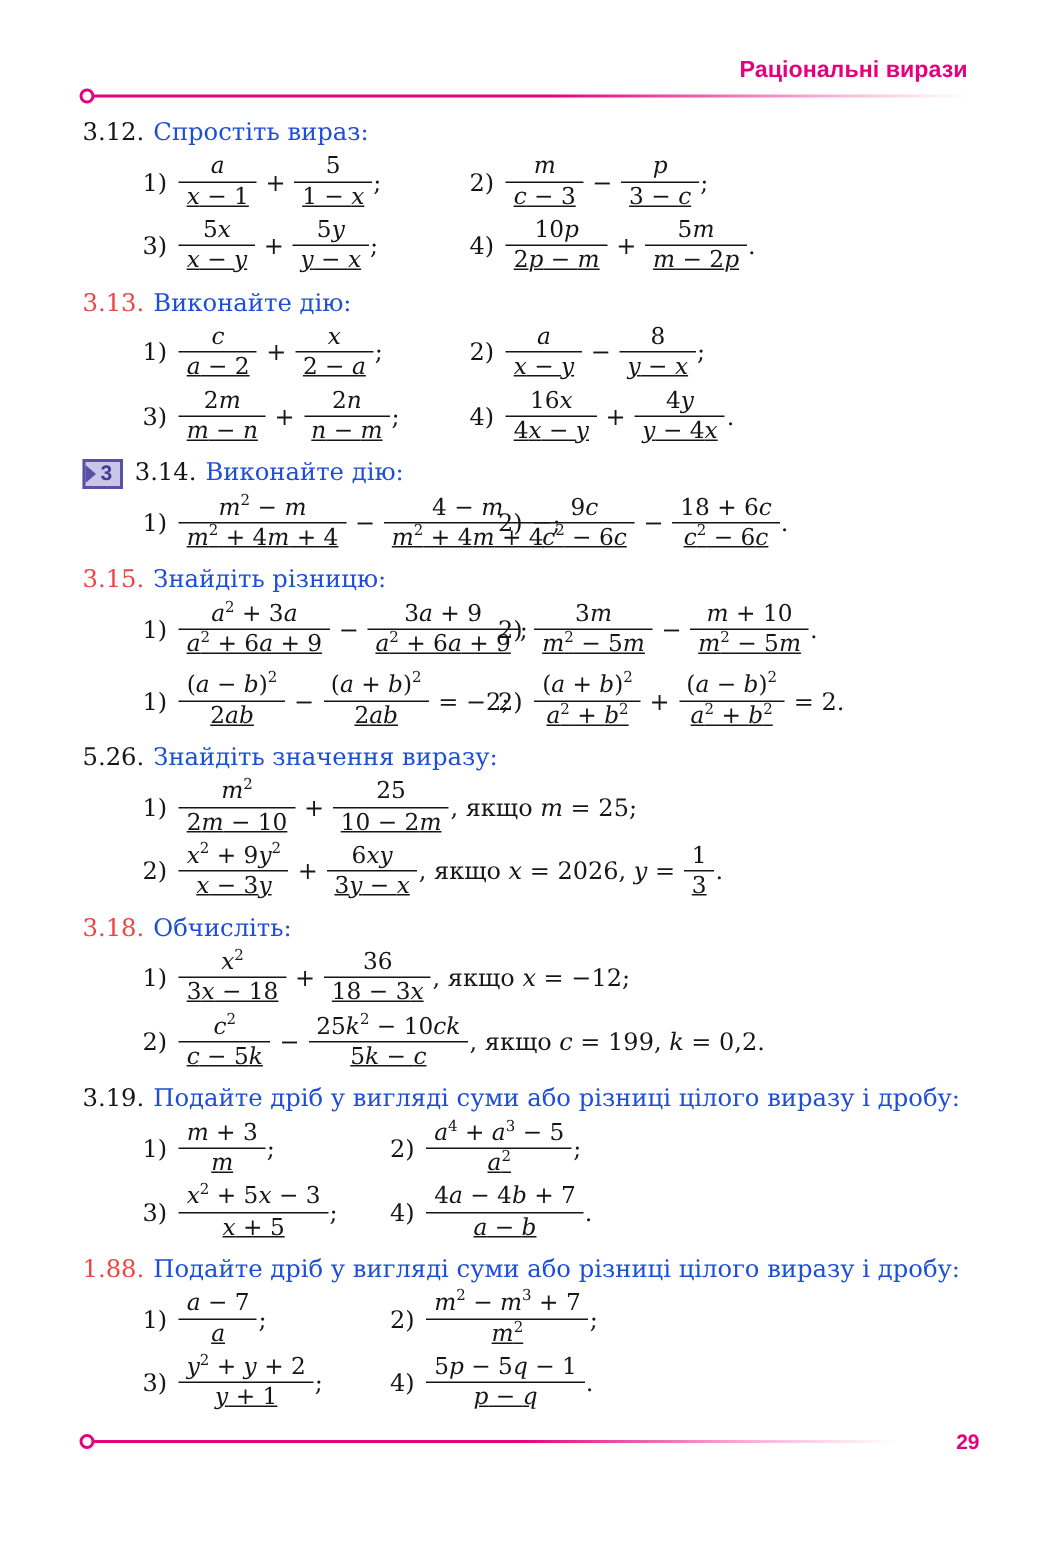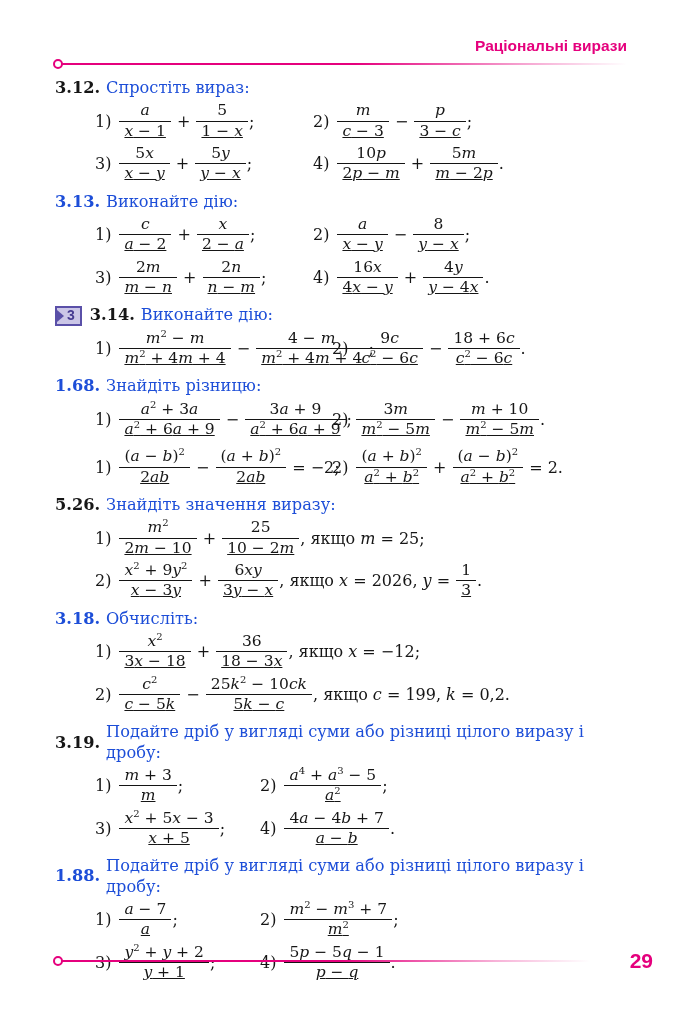--- a/index.html
+++ b/index.html
@@ -1,34 +1,34 @@
 <!DOCTYPE html>
 <html><head>
 <meta charset="utf-8">
 <style>
   html,body{margin:0;padding:0;background:#ffffff;}
   body{width:695px;height:1030px;overflow:hidden;font-family:"DejaVu Serif",serif;color:#161616;}
-  .page{position:relative;width:695px;height:1030px;box-sizing:border-box;padding:36px 68px 0 55px;}
+  .page{position:relative;width:695px;height:1030px;box-sizing:border-box;padding:36px 50px 0 55px;}
 
   
   .running-head{text-align:right;height:21px;}
   .rh-title{font-family:"Liberation Sans",sans-serif;font-weight:bold;font-size:15.5px;color:#e5007d;}
 
   
   .rule{display:flex;align-items:center;}
   .top-rule{margin:1px 0 8px -2px;height:12px;}
   .ring{width:6px;height:6px;border:2.4px solid #e5007d;border-radius:50%;background:#fff;flex:none;z-index:1;}
   .rline{height:2.6px;flex:1;margin-left:-1px;
     background:linear-gradient(to right,#e5007d 0%,#e5007d 52%,rgba(229,0,125,.35) 82%,rgba(229,0,125,0) 100%);}
 
   
   .ex{margin-bottom:8px;}
   .exhead{display:flex;align-items:center;gap:6px;font-size:16.2px;line-height:1.25;margin-bottom:3px;}
-  .exnum{font-weight:bold;color:#161616;}
-  .exnum.blue{color:#1d4ed8;}
+  .exnum{font-weight:normal;color:#161616;}
+  .exnum.blue{color:#ef4444;}
   .extitle{color:#1d4ed8;}
   .badge{position:relative;font-family:"Liberation Sans",sans-serif;font-weight:bold;font-size:14px;
     color:#453a91;background:#cbc6e7;border:2px solid #5a50a8;line-height:15px;padding:0 5px 1px 10px;margin-right:2px;}
   .badge::before{content:"";position:absolute;left:0;top:50%;transform:translateY(-50%);
     border-top:6px solid transparent;border-bottom:6px solid transparent;border-left:7px solid #5a50a8;}
 
   .exrow{display:grid;align-items:center;margin:0 0 3px 40px;}
   .item{display:flex;align-items:center;font-size:16px;}
   .ilabel{margin-right:7px;white-space:pre;}
   .tok{white-space:pre;}
@@ -36,21 +36,21 @@
   .frac{display:inline-flex;flex-direction:column;align-items:stretch;margin:1px 1px;vertical-align:middle;}
   .frac .num{border-bottom:1.5px solid #141414;padding:0 5px 1px;}
   .frac .den{padding:1px 5px 0;text-decoration:underline;}
   .frac .num,.frac .den{font-size:15.5px;line-height:1.12;text-align:center;white-space:pre;}
   sup{font-size:10px;line-height:0;}
   i{font-style:italic;}
 
   
   .footer{position:absolute;left:53px;right:42px;top:950px;display:flex;align-items:center;height:22px;}
   .footer .rline{background:linear-gradient(to right,#e5007d 0%,#e5007d 50%,rgba(229,0,125,.3) 78%,rgba(229,0,125,0) 95%);}
-  .page-number{font-family:"Liberation Sans",sans-serif;font-weight:bold;font-size:21px;color:#e5007d;margin-left:12px;}
+  .page-number{font-family:"Liberation Sans",sans-serif;font-weight:bold;font-size:14px;color:#e5007d;margin-left:12px;}
 </style>
 </head>
 <body>
 
 <div class="page">
 
   <div class="running-head">
     <span class="rh-title">Раціональні вирази</span>
   </div>
 
@@ -214,21 +214,21 @@
             <span class="frac">
               <span class="num">18 + 6<i>c</i></span>
               <span class="den"><i>c</i><sup>2</sup> − 6<i>c</i></span>
             </span>
             <span class="tok">.</span>
           </span>
         </div>
       </section>
       <section class="ex">
         <div class="exhead">
-          <span class="exnum blue">1.68.</span>
+          <span class="exnum blue">3.15.</span>
           <span class="extitle">Знайдіть різницю:</span>
         </div>
         <div class="exrow" style="grid-template-columns: 237px 1fr;">
           <span class="item">
             <span class="ilabel">1)</span>
             <span class="frac">
               <span class="num"><i>a</i><sup>2</sup> + 3<i>a</i></span>
               <span class="den"><i>a</i><sup>2</sup> + 6<i>a</i> + 9</span>
             </span>
             <span class="tok"> − </span>

